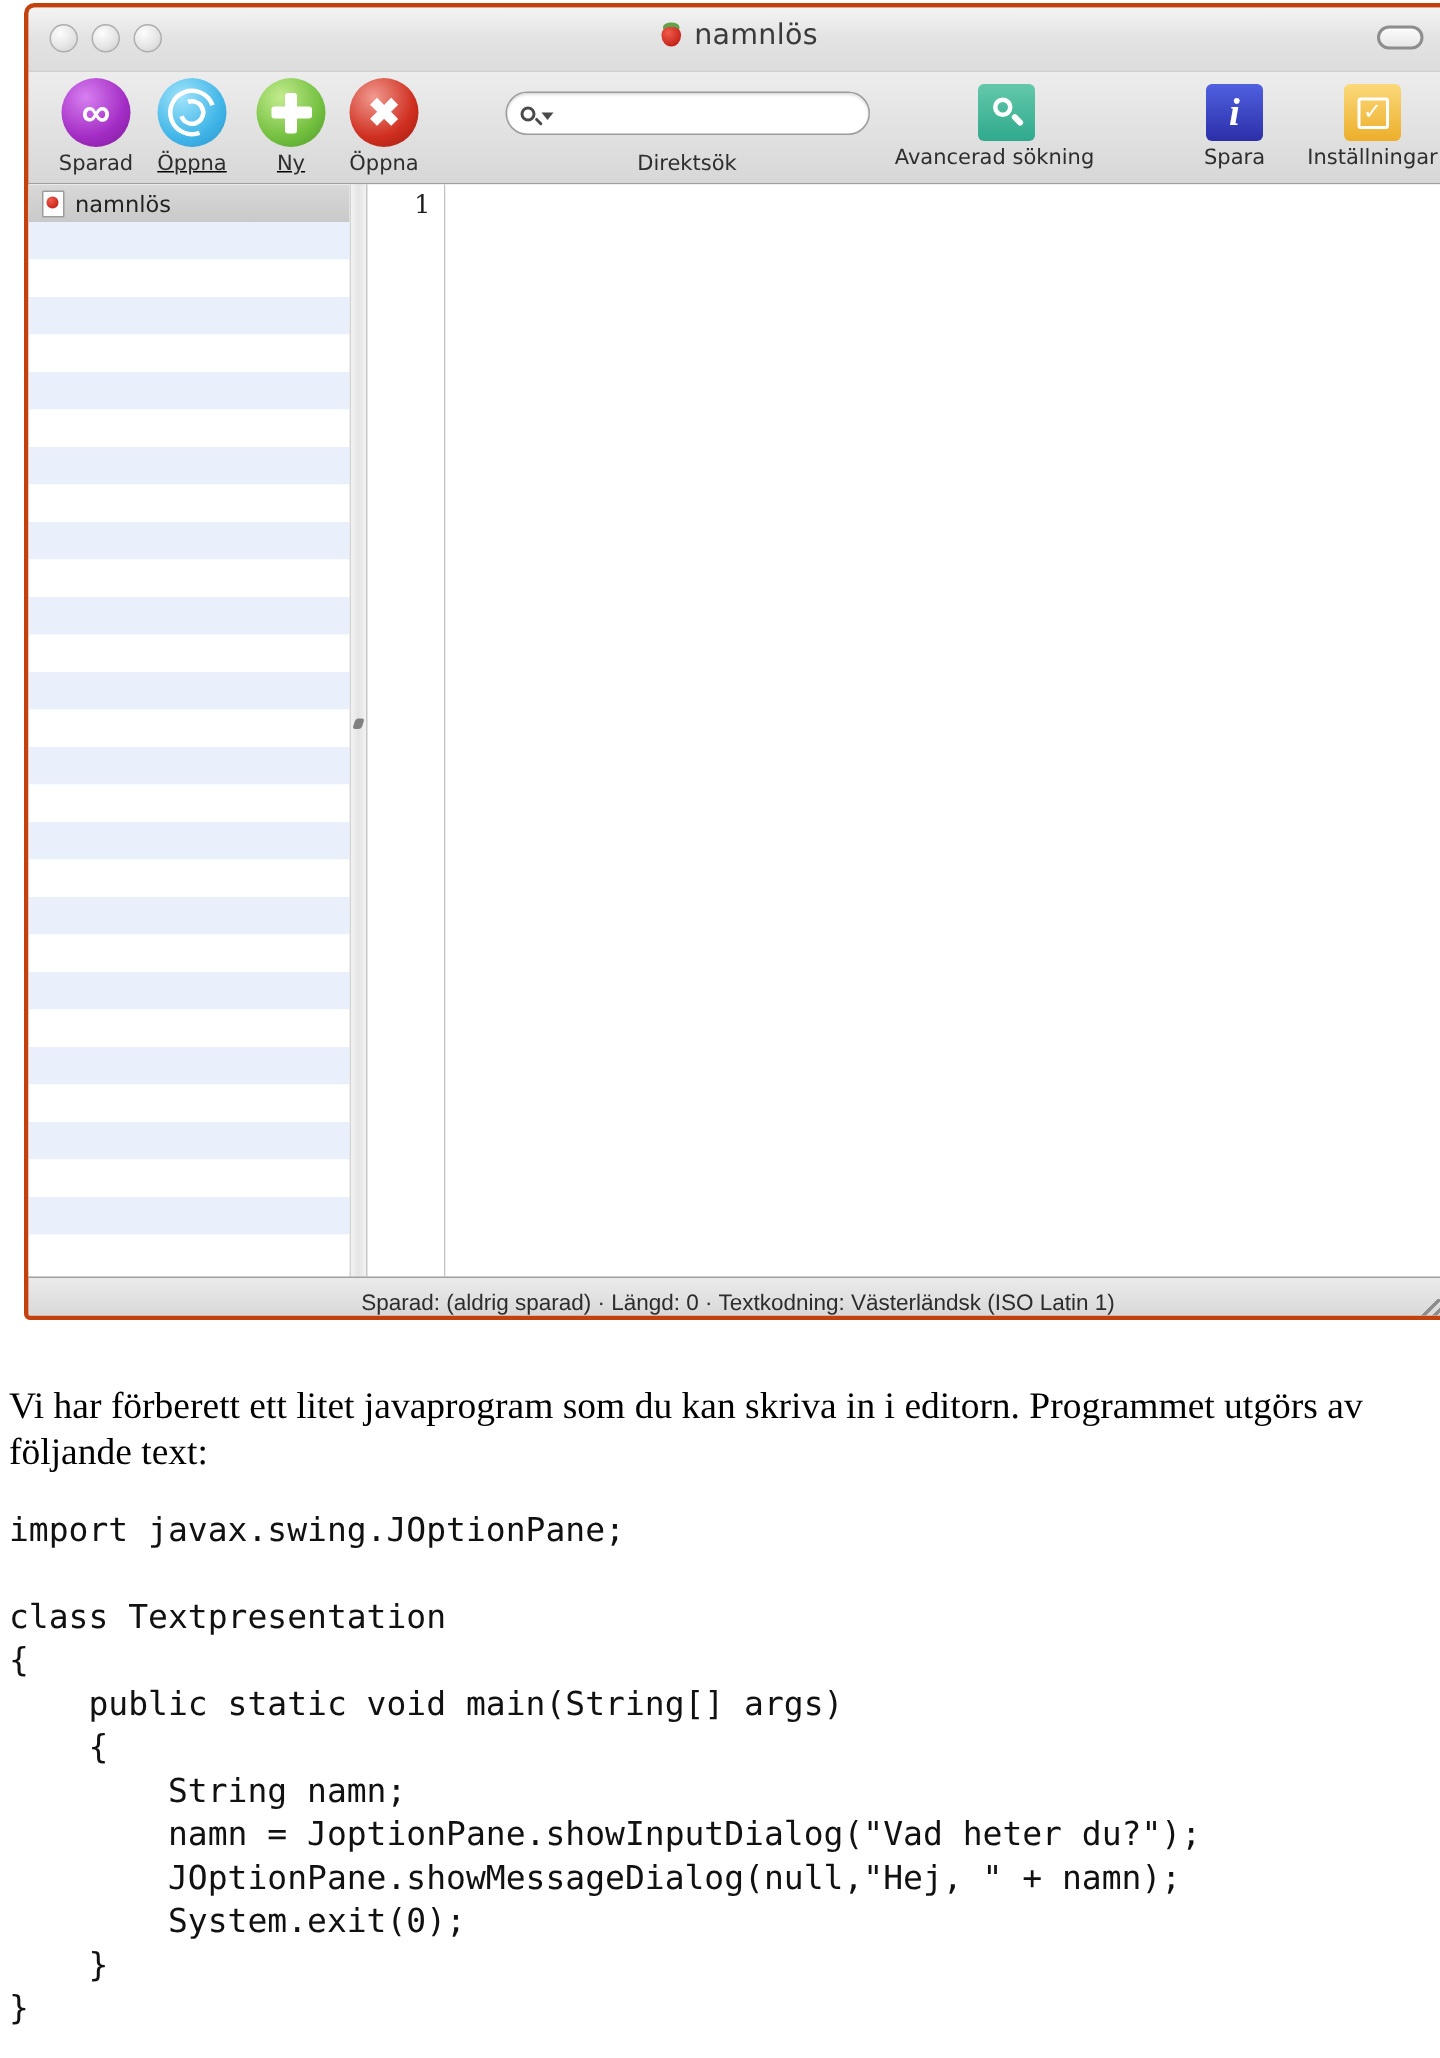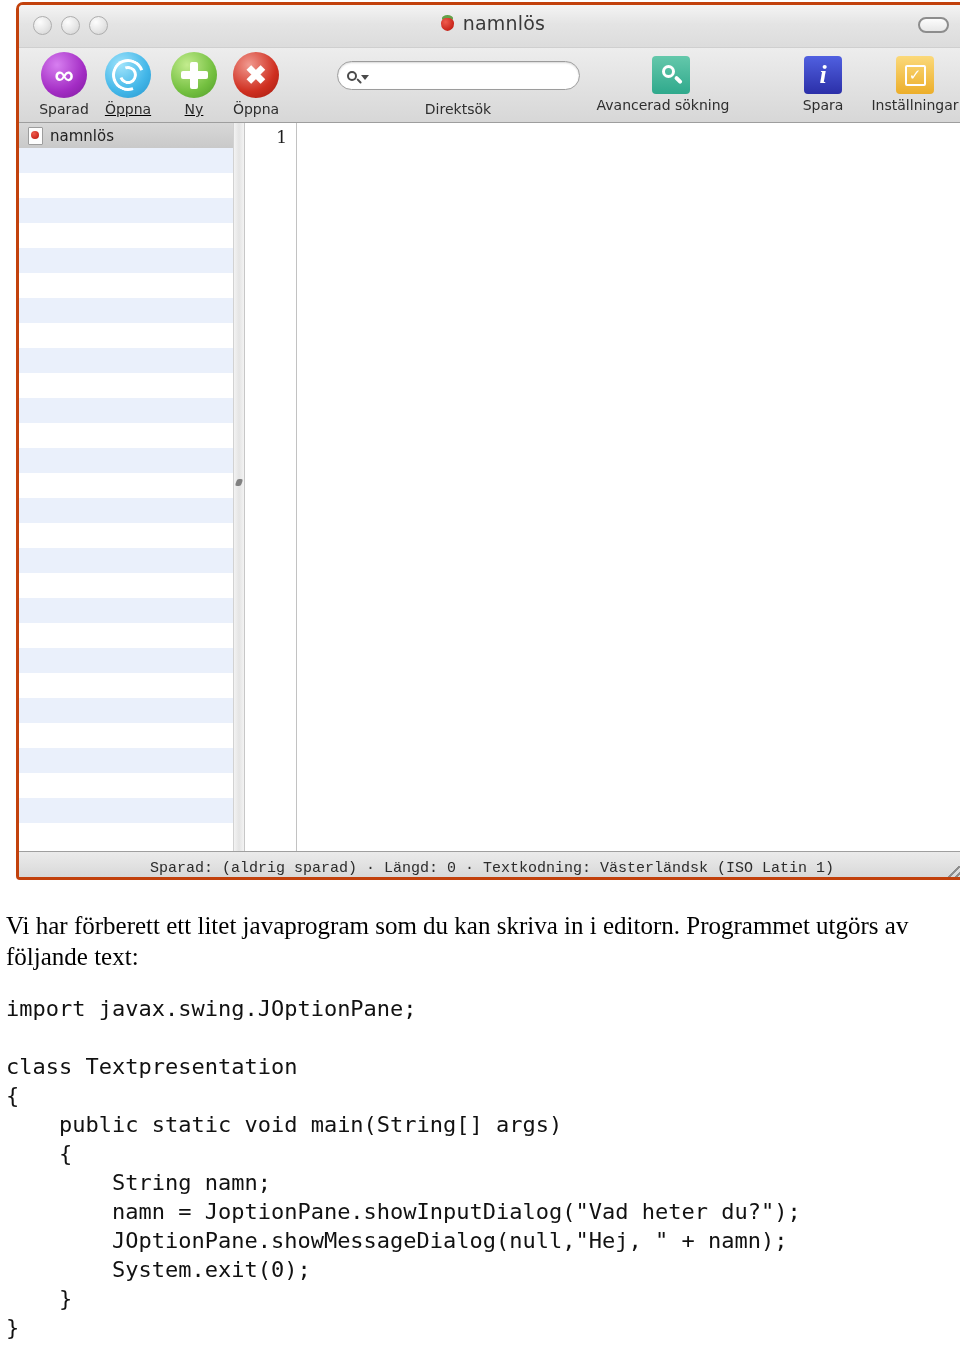--- a/index.html
+++ b/index.html
@@ -372,21 +372,21 @@
     height: 32px;
     background: linear-gradient(to bottom, #ebebeb 0%, #dedede 55%, #d2d2d2 100%);
     border-top: 1px solid #9f9f9f;
     display: flex;
     align-items: center;
     justify-content: center;
   }
   .status-text {
     font-size: 15px;
     color: #2c2c2c;
-    font-family: Liberation Mono, monospace;
+    font-family: Liberation Sans, sans-serif;
     white-space: nowrap;
   }
   .grip {
     position: absolute;
     right: 4px; bottom: 3px;
     width: 15px; height: 15px;
     background:
       linear-gradient(135deg, transparent 0 42%, #8d8d8d 42% 52%, transparent 52% 100%),
       linear-gradient(135deg, transparent 0 66%, #8d8d8d 66% 76%, transparent 76% 100%),
       linear-gradient(135deg, transparent 0 88%, #8d8d8d 88% 98%, transparent 98% 100%);
@@ -404,21 +404,21 @@
     font-size: 20px;
     color: #000;
     margin-top: 12px;
   }
   .figcaption .figlabel { font-weight: bold; }
   .para {
     font-family: "Liberation Serif", serif;
     font-size: 25px;
     line-height: 31px;
     color: #000;
-    margin: 26px 6px 0 6px;
+    margin: 38px 6px 0 6px;
     text-align: left;
   }
   .code {
     font-family: "DejaVu Sans Mono", monospace;
     font-size: 22px;
     line-height: 29px;
     color: #111;
     margin: 22px 0 0 6px;
     white-space: pre;
   }

